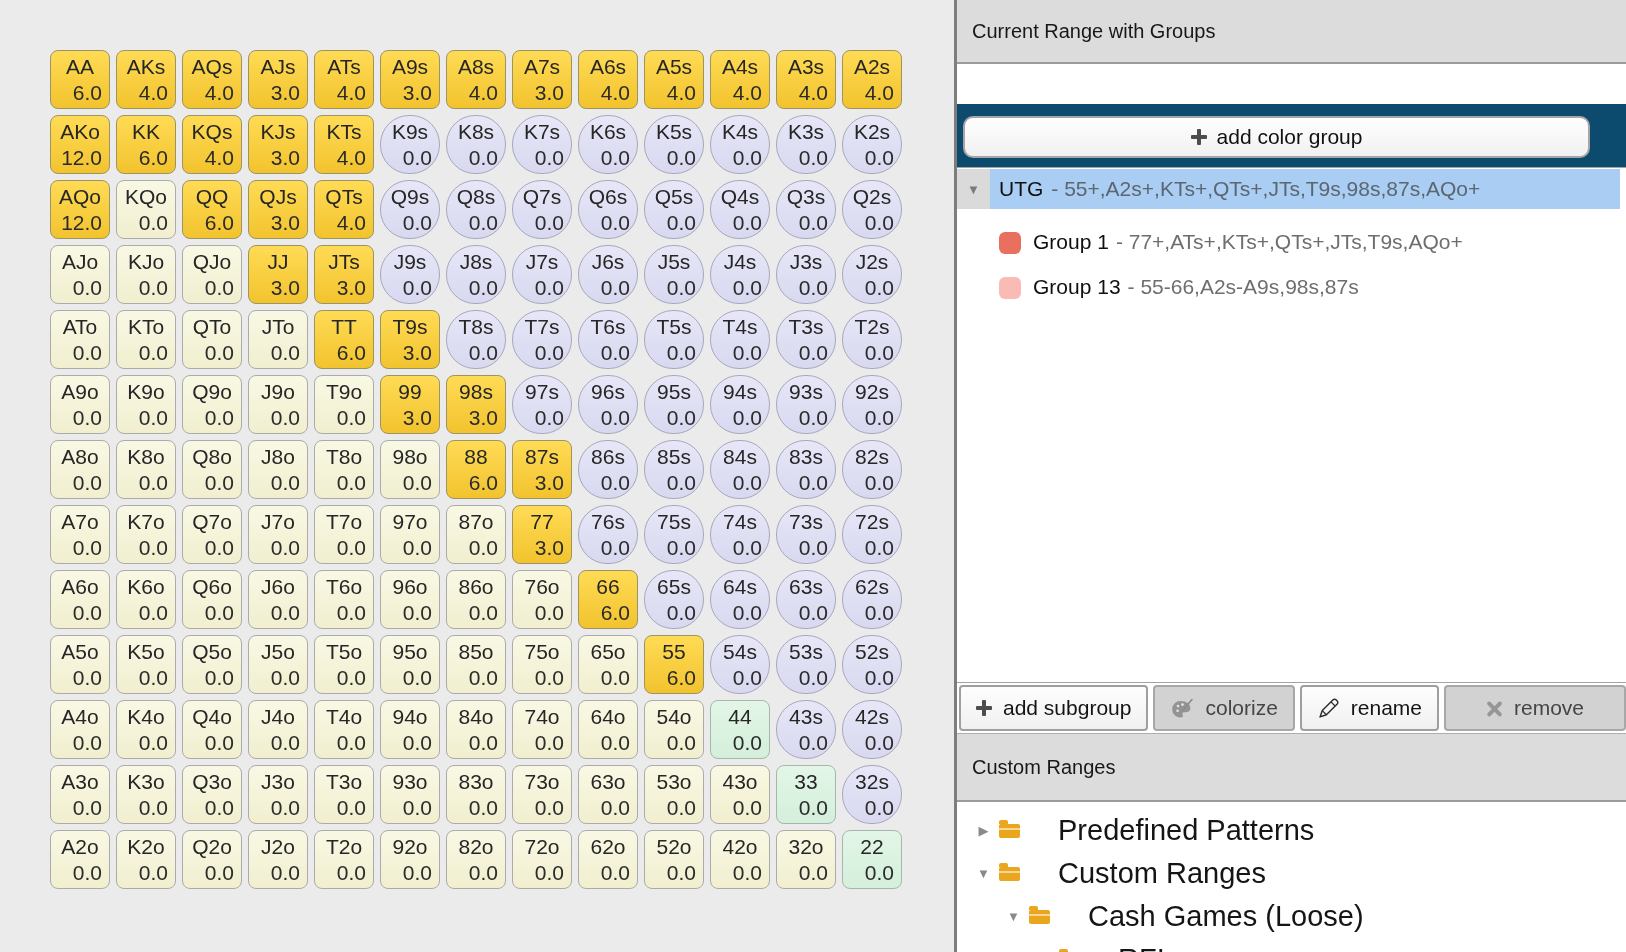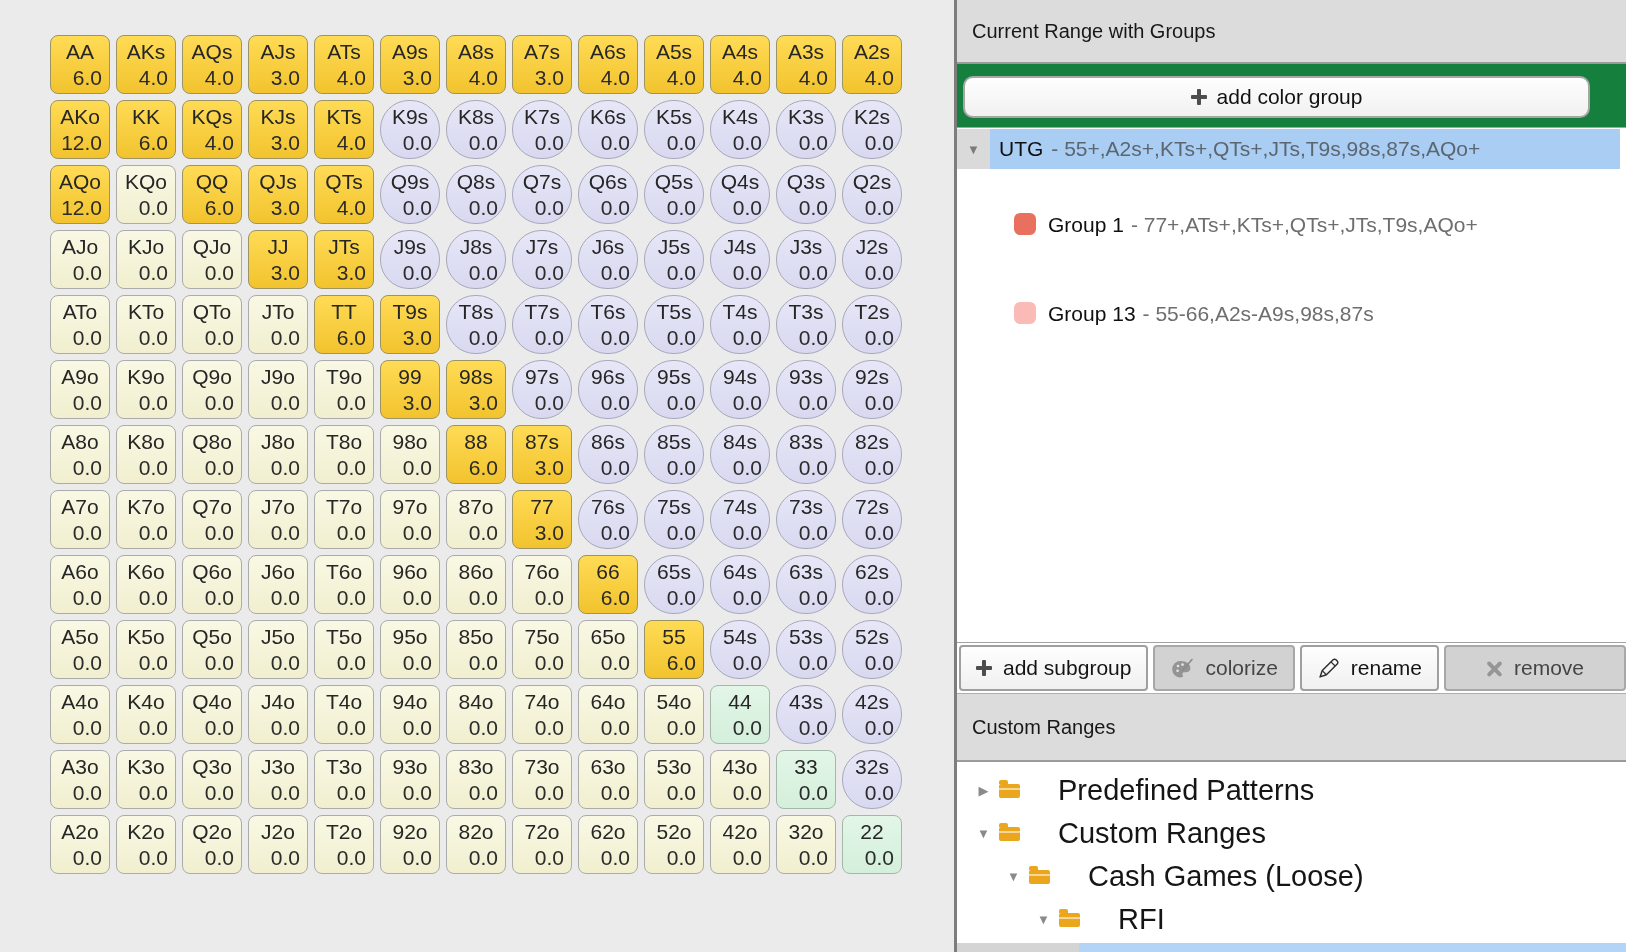--- a/index.html
+++ b/index.html
@@ -2,39 +2,39 @@
 <html><head>
 <meta charset="utf-8">
 <style>
   * { margin:0; padding:0; box-sizing:border-box; }
   html,body { width:1626px; height:952px; overflow:hidden;
     font-family:"Liberation Sans", sans-serif; background:#ebebeb; }
   .app { display:flex; width:1626px; height:952px; }
 
   
   .left-panel { width:954px; height:952px; background:#ebebeb; position:relative; flex:none; }
-  .hand-grid { position:absolute; left:50px; top:35px;
+  .hand-grid { position:absolute; left:50px; top:50px;
     display:grid; grid-template-columns:repeat(13,60px); grid-auto-rows:59px; gap:6px; }
   .cell { border-radius:8px; border:1px solid #9b9b9b; display:flex; flex-direction:column;
     overflow:hidden; cursor:pointer; }
   .cell .hl { text-align:center; font-size:21px; line-height:25px; margin-top:3px; color:#262626; }
   .cell .hv { margin-top:auto; text-align:right; font-size:21px; line-height:24px;
     padding:0 7px 3px 0; color:#2b2b2b; }
   .cell.g { background:linear-gradient(180deg,#ffdb55 0%,#f2c32e 100%); border-color:#9d9464; }
   .cell.y { background:linear-gradient(180deg,#f9f8e4 0%,#f1efcf 100%); border-color:#ababab; }
   .cell.b { background:linear-gradient(180deg,#e7e7f8 0%,#d8d8f0 100%); border-color:#a8a8bc;border-radius:29px; }
   .cell.n { background:linear-gradient(180deg,#e3f6e7 0%,#d4efdb 100%); border-color:#a3b8a8; }
 
   .divider { width:3px; height:952px; background:#7d7d7d; flex:none; }
 
   
   .right-panel { flex:1; height:952px; background:#ffffff; display:flex; flex-direction:column; overflow:hidden; }
   .rp-header { height:64px; flex:none; background:#dcdcdc; border-bottom:2px solid #9b9b9b;
     display:flex; align-items:center; padding-left:15px; font-size:20px; color:#181818; }
-  .btn-zone { height:63px; flex:none; background:#15803d; }
+  .btn-zone { height:63px; flex:none; background:#0c4a6e;margin-top:40px; }
   .add-color-group { display:flex; align-items:center; justify-content:center; gap:10px;
     margin:12px 36px 0 6px; width:calc(100% - 42px); height:42px; border:2px solid #a6a6a6;
     border-radius:10px; background:linear-gradient(180deg,#fefefe,#f1f1f1);
     font-family:inherit; font-size:21px; color:#111; cursor:pointer; }
 
   .plus-icon { position:relative; width:16px; height:16px; display:inline-block; flex:none; }
   .plus-icon::before, .plus-icon::after { content:""; position:absolute; background:#4d4d4d; border-radius:1px; }
   .plus-icon::before { left:6px; top:0; width:4px; height:16px; }
   .plus-icon::after  { left:0; top:6px; width:16px; height:4px; }
 
@@ -42,22 +42,22 @@
     border-bottom:1px solid #a3a3a3; overflow:hidden; }
   .sel-row { display:flex; height:40px; margin-top:1px; cursor:pointer; }
   .sel-row .gutter { width:33px; flex:none; background:#dadada; display:flex;
     align-items:center; justify-content:center; }
   .tri-glyph { font-size:13px; color:#7b7b7b; }
   .sel-row .sel-text { flex:1; background:#a9cdf3; margin-right:6px; display:flex;
     align-items:center; padding-left:9px; white-space:nowrap; overflow:hidden; }
   .sel-text .lbl { font-size:21px; color:#101010; }
   .sel-text .rng { font-size:21px; color:#5c6670; margin-left:8px; }
 
-  .group-row { height:45px; display:flex; align-items:flex-start; padding-left:57px;
-    white-space:nowrap; overflow:hidden; cursor:pointer;margin-top:44px; }
+  .group-row { height:45px; display:flex; align-items:flex-end; padding-left:42px;
+    white-space:nowrap; overflow:hidden; cursor:pointer; }
   .swatch { width:22px; height:22px; border-radius:6px; margin-right:12px; flex:none; }
   .group-row .lbl { font-size:21px; color:#101010; }
   .group-row .rng { font-size:21px; color:#6e6e6e; margin-left:7px; }
 
   .toolbar { height:50px; flex:none; display:flex; gap:5px; padding:2px 0 2px 2px;
     background:#fff; overflow:hidden; }
   .tb-btn { height:46px; display:flex; align-items:center; justify-content:center; gap:11px;
     padding:0 15px; border:2px solid #9f9f9f; border-radius:4px; font-family:inherit;
     font-size:21px; color:#141414; background:linear-gradient(180deg,#fefefe,#f0f0f0);
     cursor:pointer; white-space:nowrap; flex:none; }

